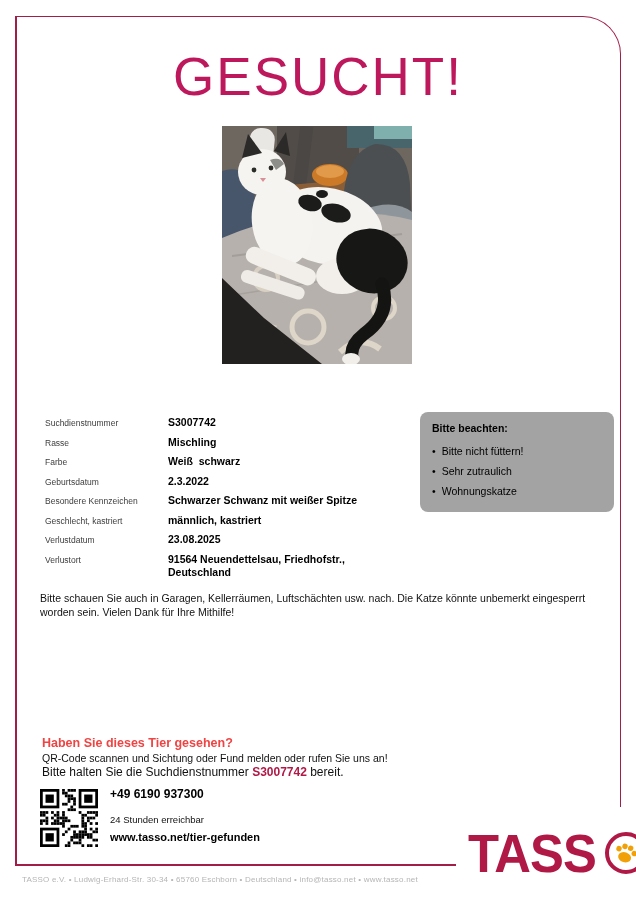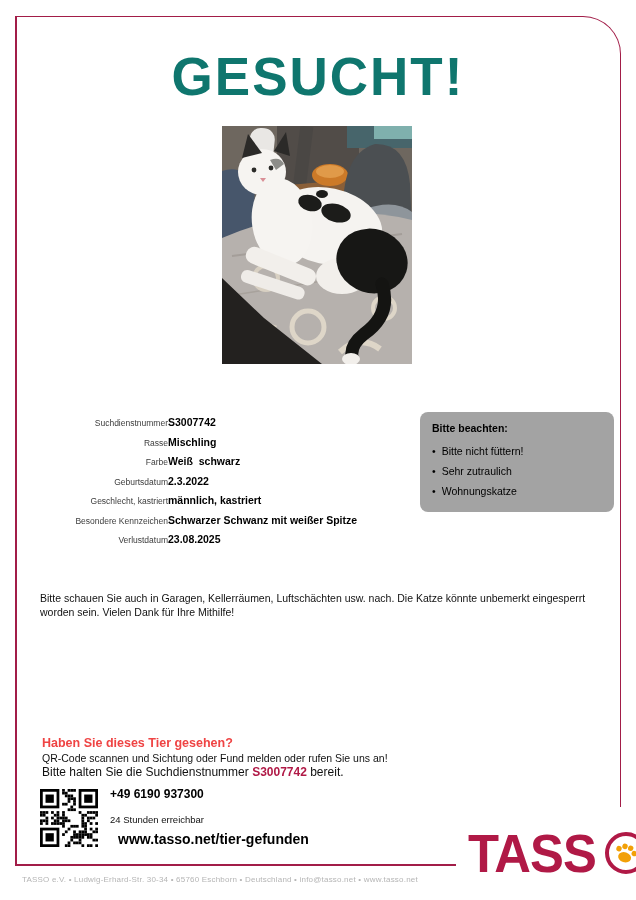--- a/index.html
+++ b/index.html
@@ -10,31 +10,31 @@
     overflow:hidden; margin:0 auto;
   }
   
   .frame-top { position:absolute; left:15px; top:16px; width:606px; height:791px;
     border-top:1.5px solid #a21d48; border-right:1.5px solid #a21d48;
     border-top-right-radius:38px; }
   .frame-left { position:absolute; left:15px; top:16px; width:1.5px; height:850px; background:#a21d48; }
   .bottom-line { position:absolute; left:15px; top:864px; width:441px; height:2px; background:#a21d48; }
 
   .title { position:absolute; left:0; right:0; top:46px; text-align:center;
-    font-size:53px; font-weight:bold; letter-spacing:2px; color:#0f766e; }
+    font-size:53px; font-weight:normal; letter-spacing:2px; color:#be185d; }
 
   .photo-wrap { position:absolute; left:222px; top:126px; width:190px; height:238px; }
   .photo-wrap svg { display:block; }
 
   .pet-name { position:absolute; left:0; right:0; top:366px; text-align:center; font-size:21px; }
   .pet-type { color:#a6a6a6; font-weight:400; }
   .pet-petname { color:#b01946; font-weight:bold; margin-left:6px; }
 
   .details { position:absolute; left:45px; top:416px; width:370px; }
-  .detail-row { display:flex; align-items:flex-start; min-height:19.5px;text-align:right; }
+  .detail-row { display:flex; align-items:flex-start; min-height:19.5px; }
   .detail-label { width:123px; flex:none; font-size:8.5px; color:#3c3c3c; padding-top:2px; }
   .detail-value { font-size:10.5px; font-weight:bold; color:#000; white-space:pre-wrap; line-height:1.3; }
 
   .notice-box { position:absolute; left:420px; top:412px; width:194px;
     background:#a3a3a3; border-radius:8px; padding:10px 12px 11px 12px; }
   .notice-title { font-size:10.5px; font-weight:bold; color:#000; margin-bottom:7px; }
   .notice-item { font-size:10.5px; color:#000; line-height:20px; display:flex; }
   .bullet { margin-right:6px; }
 
   .paragraph { position:absolute; left:40px; top:591px; width:566px;
@@ -42,21 +42,21 @@
 
   .seen-heading { position:absolute; left:42px; top:736px; font-size:12.5px; font-weight:bold; color:#ef4444; }
   .seen-line1 { position:absolute; left:42px; top:752px; font-size:10.5px; color:#111; }
   .seen-line2 { position:absolute; left:42px; top:765px; font-size:12px; color:#111; }
   .seen-number { color:#b01946; font-weight:bold; }
 
   .qr { position:absolute; left:40px; top:789px; width:58px; height:58px; }
 
   .phone { position:absolute; left:110px; top:787px; font-size:12px; font-weight:bold; color:#000; }
   .availability { position:absolute; left:110px; top:814px; font-size:9.5px; color:#111; }
-  .site-url { position:absolute; left:110px; top:831px; font-size:14px; font-weight:bold; color:#000;margin-left:8px; }
+  .site-url { position:absolute; left:110px; top:831px; font-size:11px; font-weight:bold; color:#000; }
 
   .logo { position:absolute; left:468px; top:826px; display:flex; align-items:center; }
   .logo-text { font-size:54px; font-weight:bold; color:#b01946; letter-spacing:-1px; line-height:1;
     transform:scaleX(0.94); transform-origin:left center; }
   .logo-o { width:42px; height:42px; border:4px solid #b01946; border-radius:50%;
     margin-left:1px; display:flex; align-items:center; justify-content:center; }
 
   .footer { position:absolute; left:22px; top:875px; font-size:8px; color:#b5b5b5; letter-spacing:0.2px; }
 </style>
 </head>
@@ -133,30 +133,35 @@
     </div>
     <div class="detail-row">
       <div class="detail-label">Farbe</div>
       <div class="detail-value">Weiß  schwarz</div>
     </div>
     <div class="detail-row">
       <div class="detail-label">Geburtsdatum</div>
       <div class="detail-value">2.3.2022</div>
     </div>
     <div class="detail-row">
+      <div class="detail-label">Besondere Kennzeichen</div>
+      <div class="detail-value">Schwarzer Schwanz mit weißer Spitze</div>
+    </div>
+    <div class="detail-row">
       <div class="detail-label">Geschlecht, kastriert</div>
       <div class="detail-value">männlich, kastriert</div>
     </div>
     <div class="detail-row">
-      <div class="detail-label">Besondere Kennzeichen</div>
-      <div class="detail-value">Schwarzer Schwanz mit weißer Spitze</div>
-    </div>
-    <div class="detail-row">
       <div class="detail-label">Verlustdatum</div>
       <div class="detail-value">23.08.2025</div>
+    </div>
+    <div class="detail-row">
+      <div class="detail-label">Verlustort</div>
+      <div class="detail-value">91564 Neuendettelsau, Friedhofstr.,
+Deutschland</div>
     </div>
   </div>
 
   <div class="notice-box">
     <div class="notice-title">Bitte beachten:</div>
     <div class="notice-item">
       <span class="bullet">•</span>
       <span>Bitte nicht füttern!</span>
     </div>
     <div class="notice-item">

